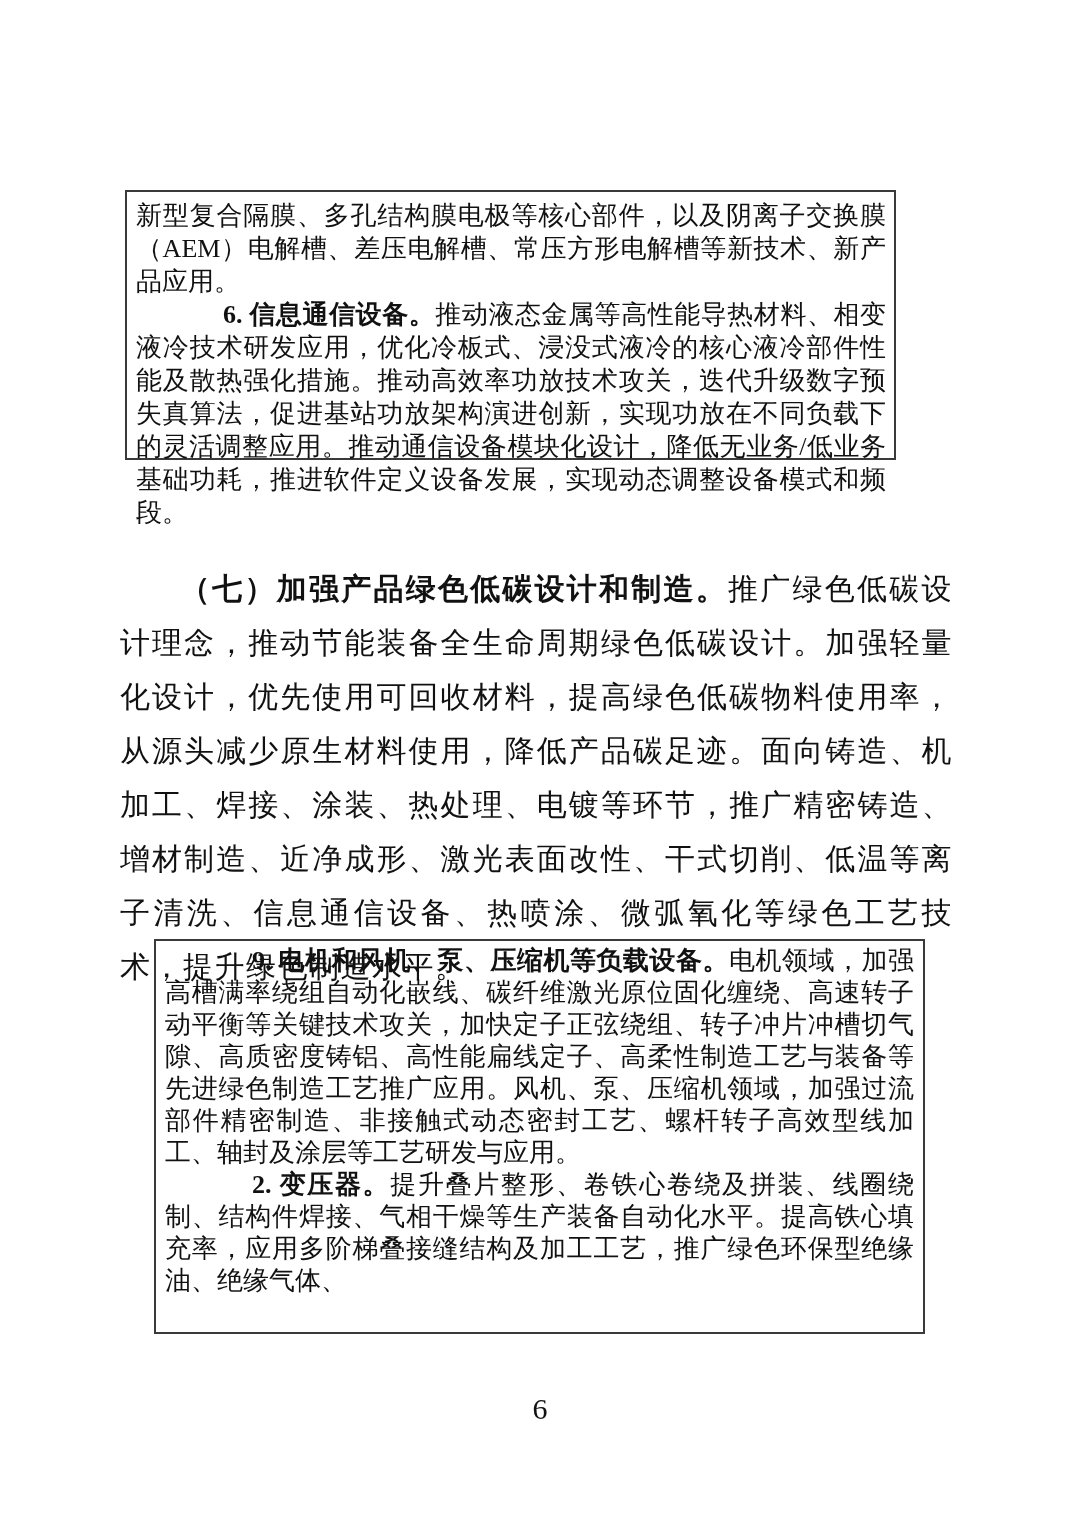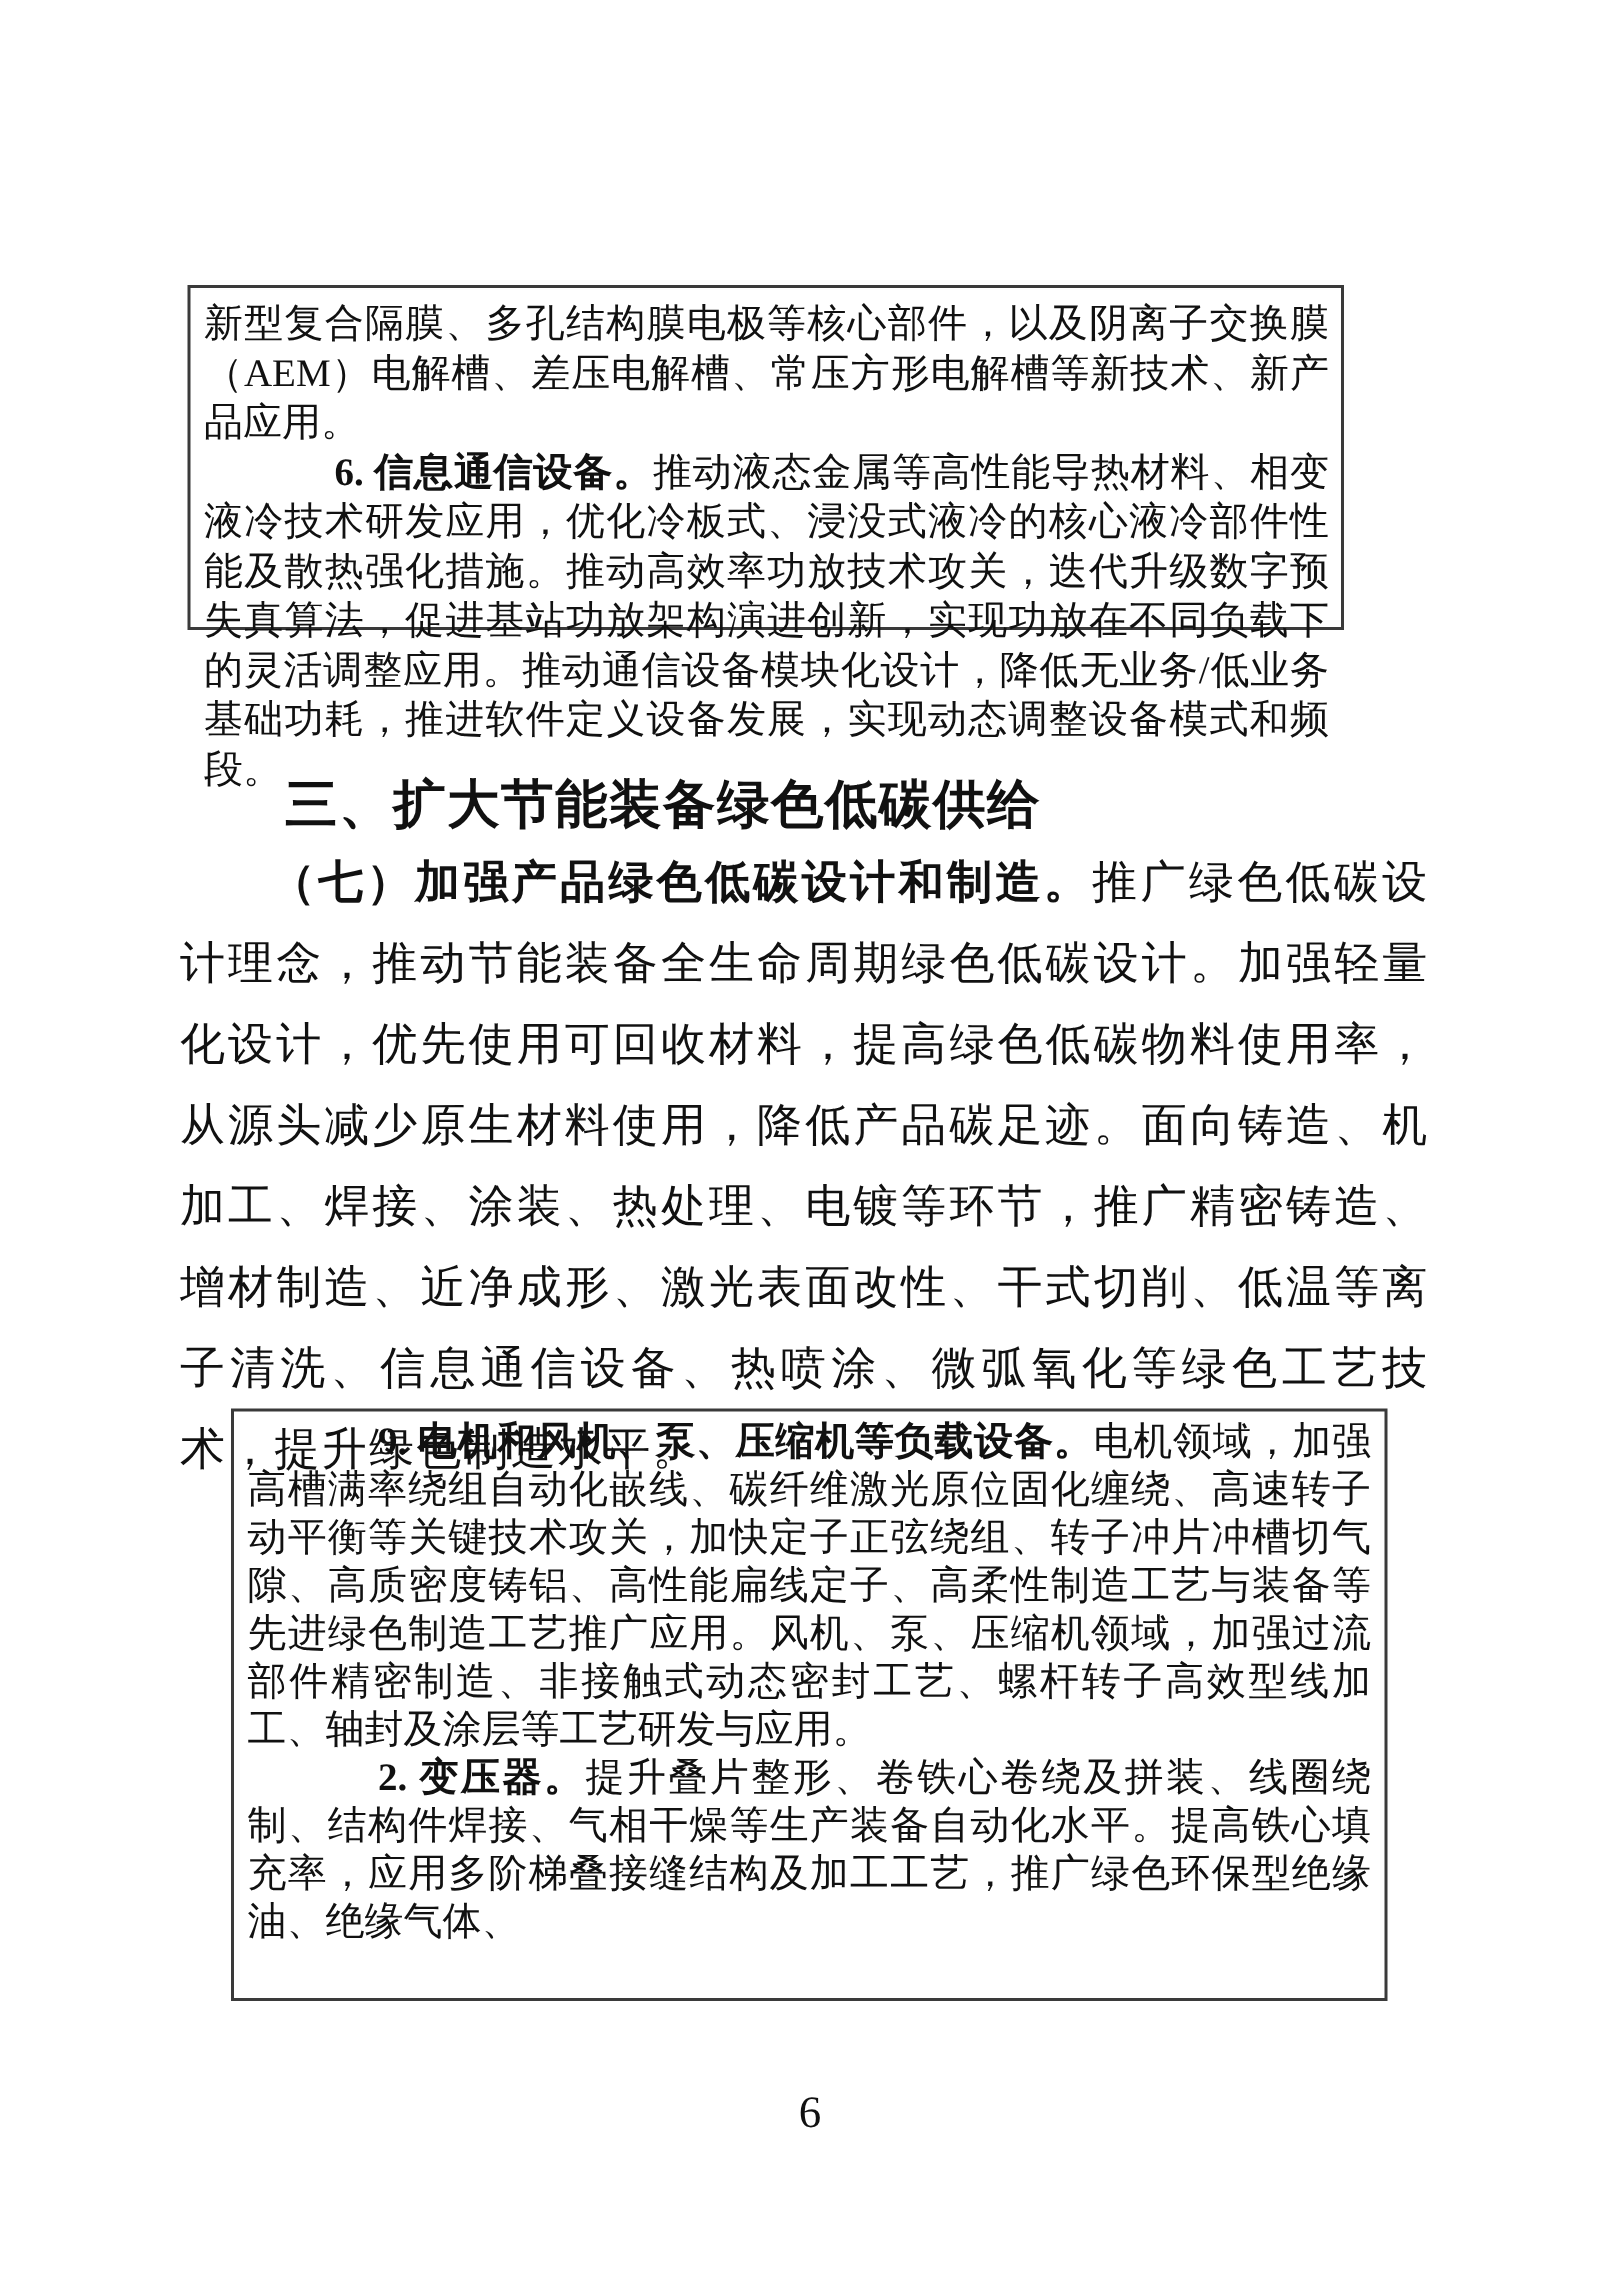--- a/index.html
+++ b/index.html
@@ -13,21 +13,21 @@
     font-family: "Liberation Serif", "DejaVu Serif", serif;
     overflow: hidden;
   }
 
   
   .box1 {
     position: absolute;
     left: 125px;
     top: 190px;
     width: 771px;
-    height: 230px;
+    height: 270px;
     border: 2px solid #3a3a3a;
     padding: 7px 8px 6px 9px;
     font-size: 26px;
     line-height: 33px;
     text-align: justify;
     text-align-last: left;
   }
   .box1 p { text-align: justify; }
   .box1 p.indent { text-indent: 2em; }
   .box1 b, .box2 b { font-weight: bold; margin-left: 35px; }
@@ -101,21 +101,20 @@
 </head>
 <body>
 
 <div class="page">
 
   <div class="box1">
     <p><span>新型复合隔膜、多孔结构膜电极等核心部件，以及阴离子交换膜（AEM）电解槽、差压电解槽、常压方形电解槽等新技术、新产品应用。</span></p>
     <p class="indent"><b>6. 信息通信设备。</b><span>推动液态金属等高性能导热材料、相变液冷技术研发应用，优化冷板式、浸没式液冷的核心液冷部件性能及散热强化措施。推动高效率功放技术攻关，迭代升级数字预失真算法，促进基站功放架构演进创新，实现功放在不同负载下的灵活调整应用。推动通信设备模块化设计，降低无业务/低业务基础功耗，推进软件定义设备发展，实现动态调整设备模式和频段。</span></p>
   </div>
 
-  <div class="heading">三、扩大节能装备绿色低碳供给</div>
 
   <p class="bodyp"><b class="lead">（七）加强产品绿色低碳设计和制造。</b><span>推广绿色低碳设计理念，推动节能装备全生命周期绿色低碳设计。加强轻量化设计，优先使用可回收材料，提高绿色低碳物料使用率，从源头减少原生材料使用，降低产品碳足迹。面向铸造、机加工、焊接、涂装、热处理、电镀等环节，推广精密铸造、增材制造、近净成形、激光表面改性、干式切削、低温等离子清洗、信息通信设备、热喷涂、微弧氧化等绿色工艺技术，提升绿色制造水平。</span></p>
 
   <div class="box2">
     <div class="box2-content">
       <p><b>9. 电机和风机、泵、压缩机等负载设备。</b><span>电机领域，加强高槽满率绕组自动化嵌线、碳纤维激光原位固化缠绕、高速转子动平衡等关键技术攻关，加快定子正弦绕组、转子冲片冲槽切气隙、高质密度铸铝、高性能扁线定子、高柔性制造工艺与装备等先进绿色制造工艺推广应用。风机、泵、压缩机领域，加强过流部件精密制造、非接触式动态密封工艺、螺杆转子高效型线加工、轴封及涂层等工艺研发与应用。</span></p>
       <p><b>2. 变压器。</b><span>提升叠片整形、卷铁心卷绕及拼装、线圈绕制、结构件焊接、气相干燥等生产装备自动化水平。提高铁心填充率，应用多阶梯叠接缝结构及加工工艺，推广绿色环保型绝缘油、绝缘气体、</span></p>
     </div>
   </div>
 

